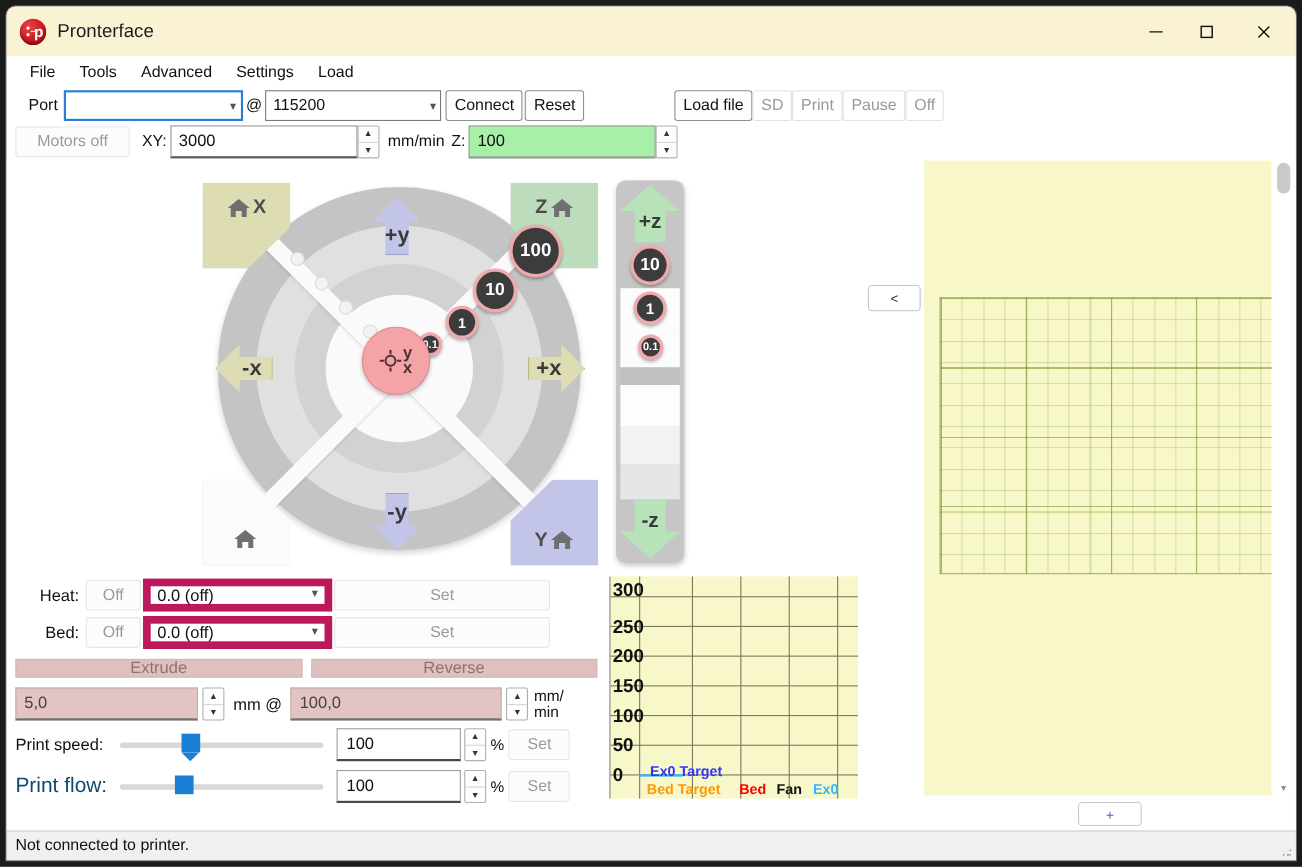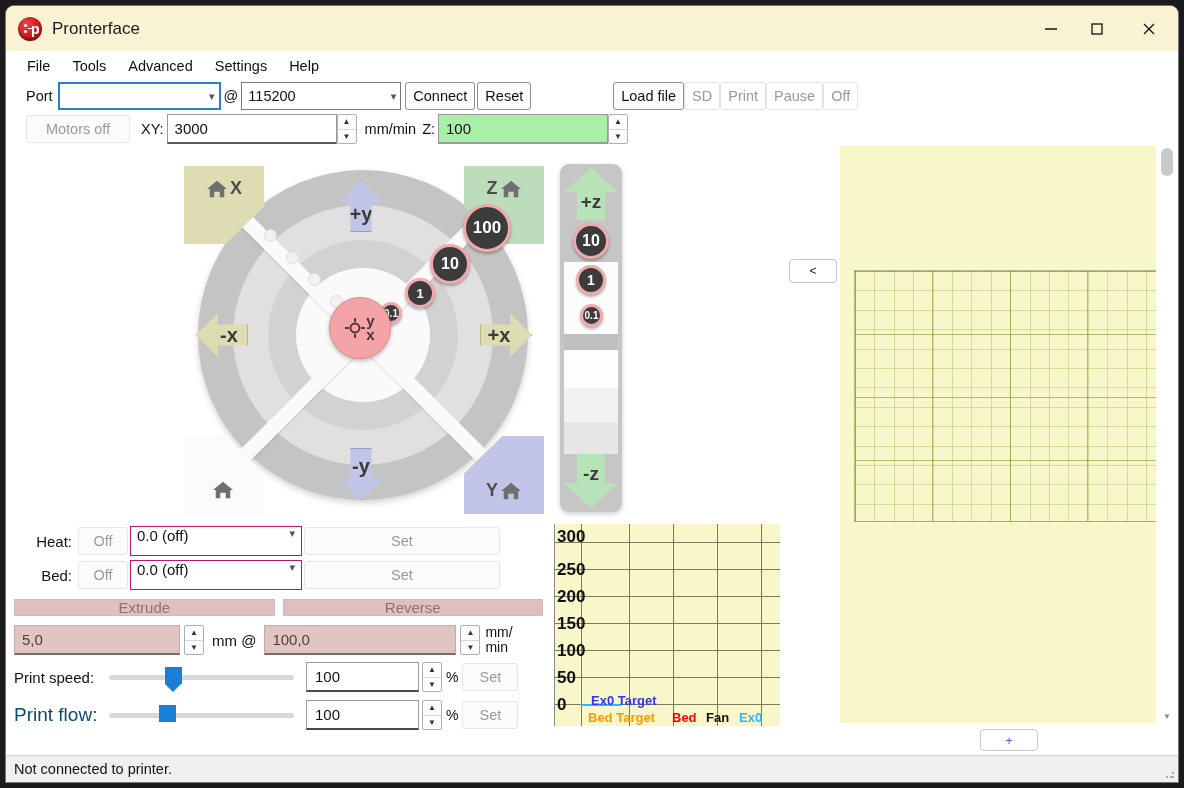--- a/index.html
+++ b/index.html
@@ -65,21 +65,21 @@
   .combo.focused { border:2px solid #2a7fd4; }
   .combo .chev { margin-left:auto; padding-left:8px; color:#555; font-size:11px; }
   .btn {
     height:28px; border:1px solid #b5b5b5; background:#fdfdfd; border-radius:3px;
     display:flex; align-items:center; justify-content:center; padding:0 7px;
     font-size:14.5px; color:#111;
   }
   .btn.disabled { color:#9a9a9a; border-color:#e2e2e2; background:#fff; }
   .btn.strong { border-color:#8f8f8f; }
   
-  #toolrow2 { height:34px; background:#fff; display:flex; align-items:center; padding-left:20px; }
+  #toolrow2 { height:34px; background:#fff; display:flex; align-items:center; padding-left:8px; }
   .flatbtn {
     height:28px; border:1px solid #e6e6e6; border-radius:3px; background:#fcfcfc;
     color:#9a9a9a; font-size:14.5px; display:flex;align-items:center;justify-content:center;padding:0 10px;
   }
   .txtfield {
     height:30px; border:1px solid #9a9a9a; border-bottom:2px solid #5a5a5a; background:#fff;
     font-size:15px; color:#111; display:flex; align-items:center; padding:0 7px;
   }
   .txtfield.green { background:#a8f0a8; border-color:#9a9a9a; }
   .spin {
@@ -171,21 +171,21 @@
   #zjog {
     position:absolute; left:554px; top:18px; width:62px; height:348px;
     background:#c6c6c6; border-radius:9px; box-shadow:0 2px 5px rgba(0,0,0,.2);
   }
   .zcell { position:absolute; left:4px; width:54px; background:#fcfcfc; }
   
   #controls { position:absolute; left:0; top:378px; width:545px; }
   .row { display:flex; align-items:center; }
   .lbl-right { width:72px; text-align:right; font-size:15px; color:#111; padding-right:6px; }
   .select {
-    height:30px; border:1px solid #be185d; background:#fff; display:flex; 
+    height:30px; border:7px solid #be185d; background:#fff; display:flex; 
     padding:0 6px; font-size:15px; color:#111;
   }
   .select .chev{margin-left:auto;color:#555;font-size:11px;}
   .pinkbtn {
     background:#dfc0c0; color:#8d7272; font-size:15px; height:17px;
     display:flex;align-items:center;justify-content:center; border:1px solid #d6b6b6;
   }
   .pinkfield {
     background:#e2c4c4; border:1px solid #c9a9a9; border-bottom:2px solid #6f6f6f;
     height:30px; display:flex;align-items:center;padding:0 7px;font-size:15px;color:#4f3f3f;
@@ -255,21 +255,21 @@
           </svg>
       </div>
     </div>
   </div>
 
   <div id="menubar">
     <div class="menu-item">File</div>
     <div class="menu-item">Tools</div>
     <div class="menu-item">Advanced</div>
     <div class="menu-item">Settings</div>
-    <div class="menu-item">Help</div>
+    <div class="menu-item">Load</div>
   </div>
 
   <div id="toolrow1">
     <div class="tb-label">Port</div>
     <div class="combo focused" style="width:163px;margin-left:2px;">
       <span></span>
       <span class="chev">▾</span>
     </div>
     <div class="tb-label">@</div>
     <div class="combo" style="width:160px;">

